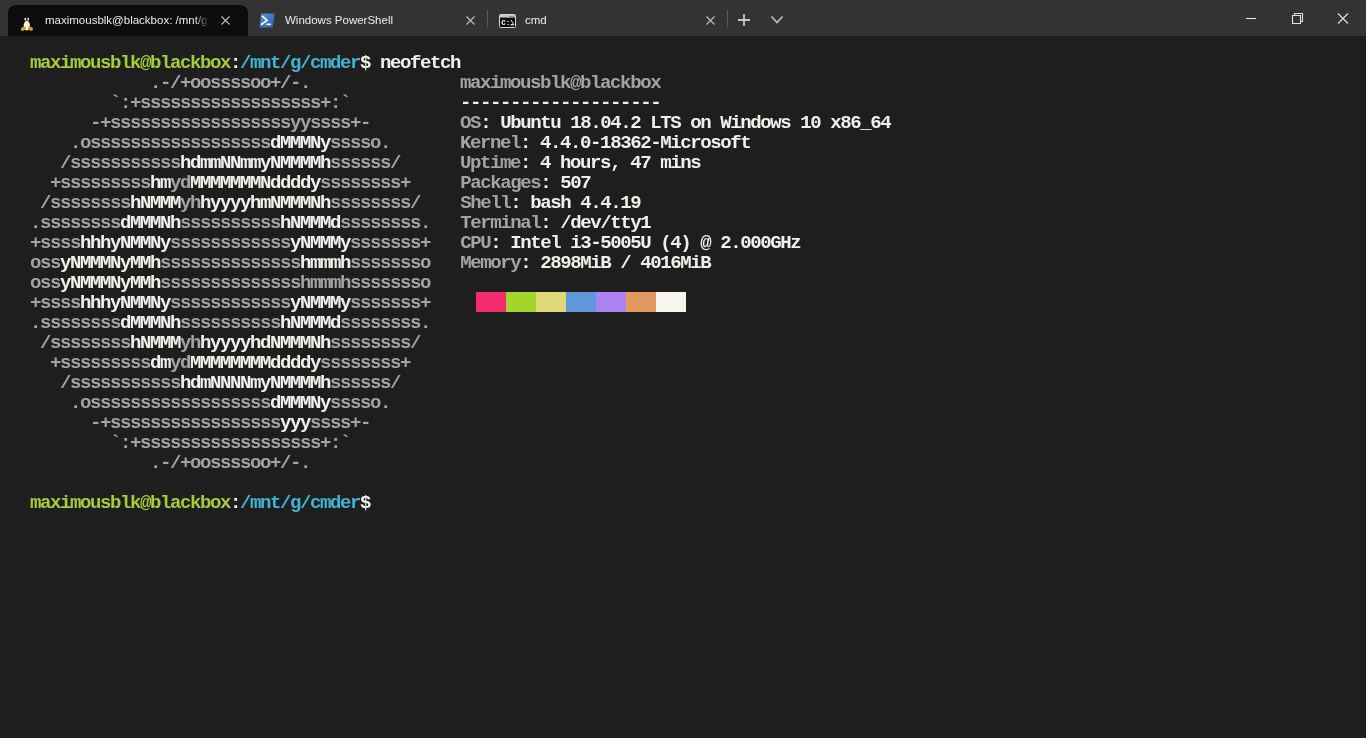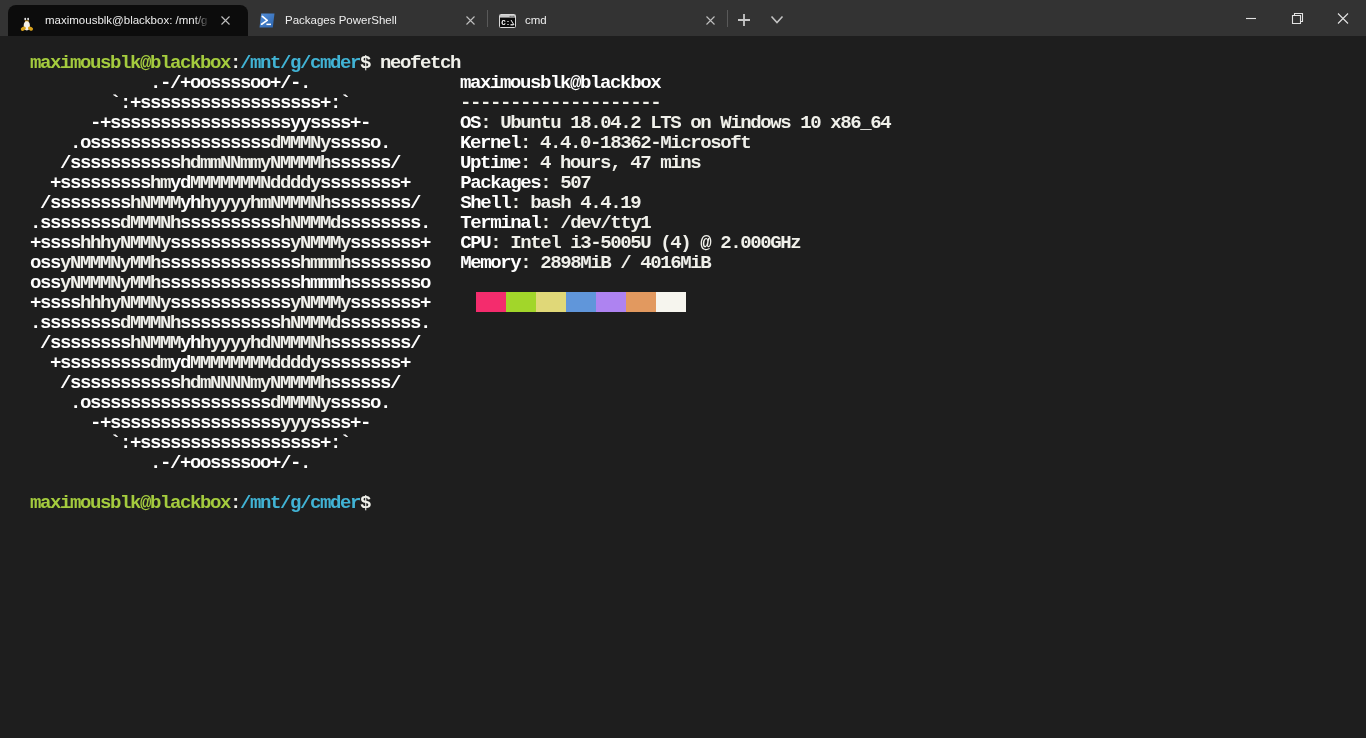--- a/index.html
+++ b/index.html
@@ -4,21 +4,21 @@
 html,body{width:1366px;height:738px;background:#1E1E1E;overflow:hidden}
 #bar{position:absolute;left:0;top:0;width:1366px;height:36px;background:#333333}
 .tab{position:absolute;top:5px;height:31px;font:11.5px "Liberation Sans",sans-serif;color:#EDEDED}
 .tab .ttl{position:absolute;left:37px;top:9px;white-space:nowrap}
 .tab.act{background:#0C0C0C;border-radius:8px 8px 0 0}
 .tbx{position:absolute;top:9px;width:13px;height:13px}
 .sep{position:absolute;top:10px;width:1px;height:17px;background:#595959}
 .icon{position:absolute;top:8px}
 #term{position:absolute;left:30px;top:53px;font:700 19px "Liberation Mono",monospace;letter-spacing:-1.4px;white-space:pre;color:#F0F0EA}
 .ln{height:20px;line-height:20px}
-.p{color:#ffffff}.w{color:#F0F0EA}.g{color:#A4CB3E}.c{color:#41B3D4}
+.p{color:#a3a3a3}.w{color:#F0F0EA}.g{color:#A4CB3E}.c{color:#41B3D4}
 #pal{position:absolute;left:476px;top:292px;height:20px;width:210px;font-size:0}
 #pal i{display:inline-block;width:30px;height:20px}
 .wbtn{position:absolute;top:0;width:46px;height:36px}
 </style></head><body>
 <div id="bar">
   <div class="tab act" style="left:8px;width:240px">
     <svg class="icon" style="left:12px;top:12px" width="14" height="16" viewBox="0 0 14 16">
       <ellipse cx="6.8" cy="8" rx="5" ry="7" fill="#0D0D0D"></ellipse>
       <rect x="4.4" y="0.8" width="1.7" height="2.4" rx="0.8" fill="#E6E6E6"></rect>
       <rect x="7.3" y="0.8" width="1.7" height="2.4" rx="0.8" fill="#E6E6E6"></rect>
@@ -38,21 +38,21 @@
       <defs>
           <linearGradient id="psg" x1="0" y1="0" x2="1" y2="1">
             <stop offset="0" stop-color="#5590DA"></stop>
             <stop offset="1" stop-color="#2B63AC"></stop>
           </linearGradient>
         </defs>
       <path d="M2.2 0.5 H15.5 L13.8 14.5 H0.5 Z" fill="url(#psg)"></path>
       <path d="M3.4 3.4 L8.2 7.4 L2.6 11.2" stroke="#fff" stroke-width="1.7" fill="none" stroke-linecap="round" stroke-linejoin="round"></path>
       <rect x="7.4" y="10.6" width="4.6" height="1.5" fill="#fff"></rect>
     </svg>
-    <div class="ttl">Packages PowerShell</div>
+    <div class="ttl">Windows PowerShell</div>
     <svg class="tbx" style="left:216px" viewBox="0 0 13 13">
         <path d="M2.5 2.5 L10.5 10.5 M10.5 2.5 L2.5 10.5" stroke="#BFBFBF" stroke-width="1.1"></path>
       </svg>
   </div>
   <div class="sep" style="left:487px"></div>
   <div class="tab" style="left:488px;width:240px">
     <svg class="icon" style="left:11px;top:8.5px" width="17" height="14" viewBox="0 0 17 14">
       <rect x="0.5" y="0.5" width="16" height="13" rx="1" fill="#0a0a0a" stroke="#D8D8D8"></rect>
       <rect x="1" y="1" width="15" height="2.6" fill="#C9C9C9"></rect>
       <circle cx="11.2" cy="2.3" r="0.55" fill="#333"></circle>

